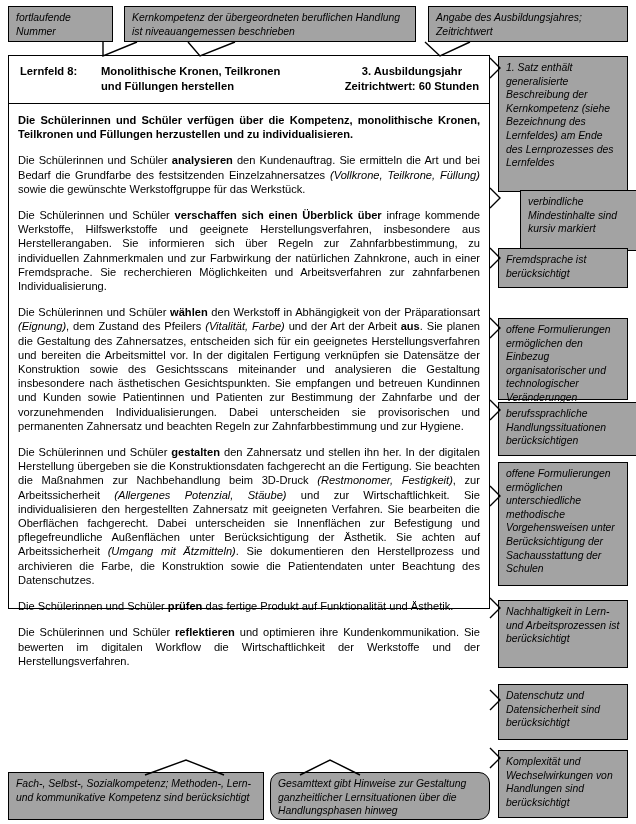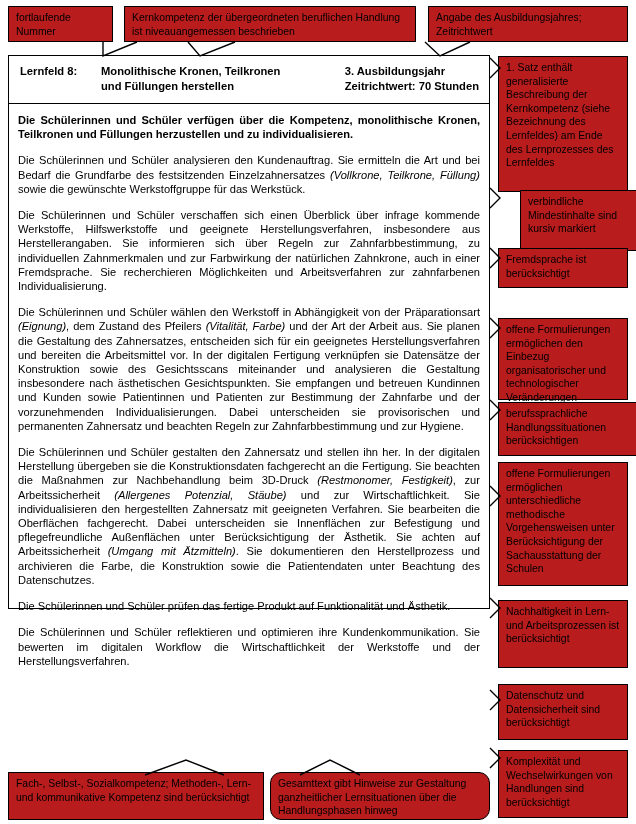--- a/index.html
+++ b/index.html
@@ -17,21 +17,22 @@
     height: 824px;
     overflow: hidden;
     background: #ffffff;
   }
 
   
   .callout {
     position: absolute;
     box-sizing: border-box;
     border: 1.5px solid #000;
-    background: #b91c1c;
+    background: #a3a3a3;
+    font-style: italic;
     font-size: 10.4px;
     line-height: 13.6px;
     padding: 4px 6px 4px 7px;
     z-index: 5;
   }
 
   
   #main-frame {
     position: absolute;
     left: 8px;
@@ -60,40 +61,40 @@
   }
   #header-row .lf-title {
     position: absolute;
     left: 92px;
     top: 8px;
   }
   #header-row .lf-year {
     position: absolute;
     right: 10px;
     top: 8px;
-    text-align: left;
+    text-align: center;
   }
 
   #body-area {
     box-sizing: border-box;
     padding: 9px 9px 0 9px;
     font-size: 11.1px;
     line-height: 14.2px;
     text-align: justify;
     text-justify: inter-word;
   }
   #body-area p {
     margin: 0 0 12px 0;
     hyphens: manual;
   }
   #body-area p.lead {
     font-weight: bold;
   }
   #body-area p.last { margin-bottom: 0; }
-  #body-area b { font-weight: normal; }
+  #body-area b { font-weight: bold; }
   #body-area i { font-style: italic; }
 
   
   #pointers {
     position: absolute;
     left: 0; top: 0;
     width: 636px;
     height: 824px;
     z-index: 8;
     pointer-events: none;
@@ -154,21 +155,21 @@
   <div id="main-frame">
 
     <div id="header-row">
       <span class="lf-num">Lernfeld 8:</span>
       <span class="lf-title">
         <span>Monolithische Kronen, Teilkronen</span><br>
         <span>und Füllungen herstellen</span>
       </span>
       <span class="lf-year">
         <span>3. Ausbildungsjahr</span><br>
-        <span>Zeitrichtwert: 70 Stunden</span>
+        <span>Zeitrichtwert: 60 Stunden</span>
       </span>
     </div>
 
     <div id="body-area">
       <p class="lead">Die Schülerinnen und Schüler verfügen über die Kompetenz, monolithische Kronen, Teilkronen und Füllungen herzustellen und zu individualisieren.</p>
       <p>Die Schülerinnen und Schüler <b>analysieren</b> den Kundenauftrag. Sie ermitteln die Art und bei Bedarf die Grundfarbe des festsitzenden Einzelzahnersatzes <i>(Vollkrone, Teilkrone, Füllung)</i> sowie die gewünschte Werkstoffgruppe für das Werkstück.</p>
       <p>Die Schülerinnen und Schüler <b>verschaffen sich einen Überblick über</b> infrage kommende Werkstoffe, Hilfswerkstoffe und geeignete Herstellungsverfahren, insbesondere aus Herstellerangaben. Sie informieren sich über Regeln zur Zahnfarbbestimmung, zu individuellen Zahnmerkmalen und zur Farbwirkung der natürlichen Zahnkrone, auch in einer Fremdsprache. Sie recherchieren Möglichkeiten und Arbeitsverfahren zur zahnfarbenen Individualisierung.</p>
       <p>Die Schülerinnen und Schüler <b>wählen</b> den Werkstoff in Abhängigkeit von der Präparationsart <i>(Eignung)</i>, dem Zustand des Pfeilers <i>(Vitalität, Farbe)</i> und der Art der Arbeit <b>aus</b>. Sie planen die Gestaltung des Zahnersatzes, entscheiden sich für ein geeignetes Herstellungsverfahren und bereiten die Arbeitsmittel vor. In der digitalen Fertigung verknüpfen sie Datensätze der Konstruktion sowie des Gesichtsscans miteinander und analysieren die Gestaltung insbesondere nach ästhetischen Gesichtspunkten. Sie empfangen und betreuen Kundinnen und Kunden sowie Patientinnen und Patienten zur Bestimmung der Zahnfarbe und der vorzunehmenden Individualisierungen. Dabei unterscheiden sie provisorischen und permanenten Zahnersatz und beachten Regeln zur Zahnfarbbestimmung und zur Hygiene.</p>
       <p>Die Schülerinnen und Schüler <b>gestalten</b> den Zahnersatz und stellen ihn her. In der digitalen Herstellung übergeben sie die Konstruktionsdaten fachgerecht an die Fertigung. Sie beachten die Maßnahmen zur Nachbehandlung beim 3D-Druck <i>(Restmonomer, Festigkeit)</i>, zur Arbeitssicherheit <i>(Allergenes Potenzial, Stäube)</i> und zur Wirtschaftlichkeit. Sie individualisieren den hergestellten Zahnersatz mit geeigneten Verfahren. Sie bearbeiten die Oberflächen fachgerecht. Dabei unterscheiden sie Innenflächen zur Befestigung und pflegefreundliche Außenflächen unter Berücksichtigung der Ästhetik. Sie achten auf Arbeitssicherheit <i>(Umgang mit Ätzmitteln)</i>. Sie dokumentieren den Herstellprozess und archivieren die Farbe, die Konstruktion sowie die Patientendaten unter Beachtung des Datenschutzes.</p>
       <p>Die Schülerinnen und Schüler <b>prüfen</b> das fertige Produkt auf Funktionalität und Ästhetik.</p>

